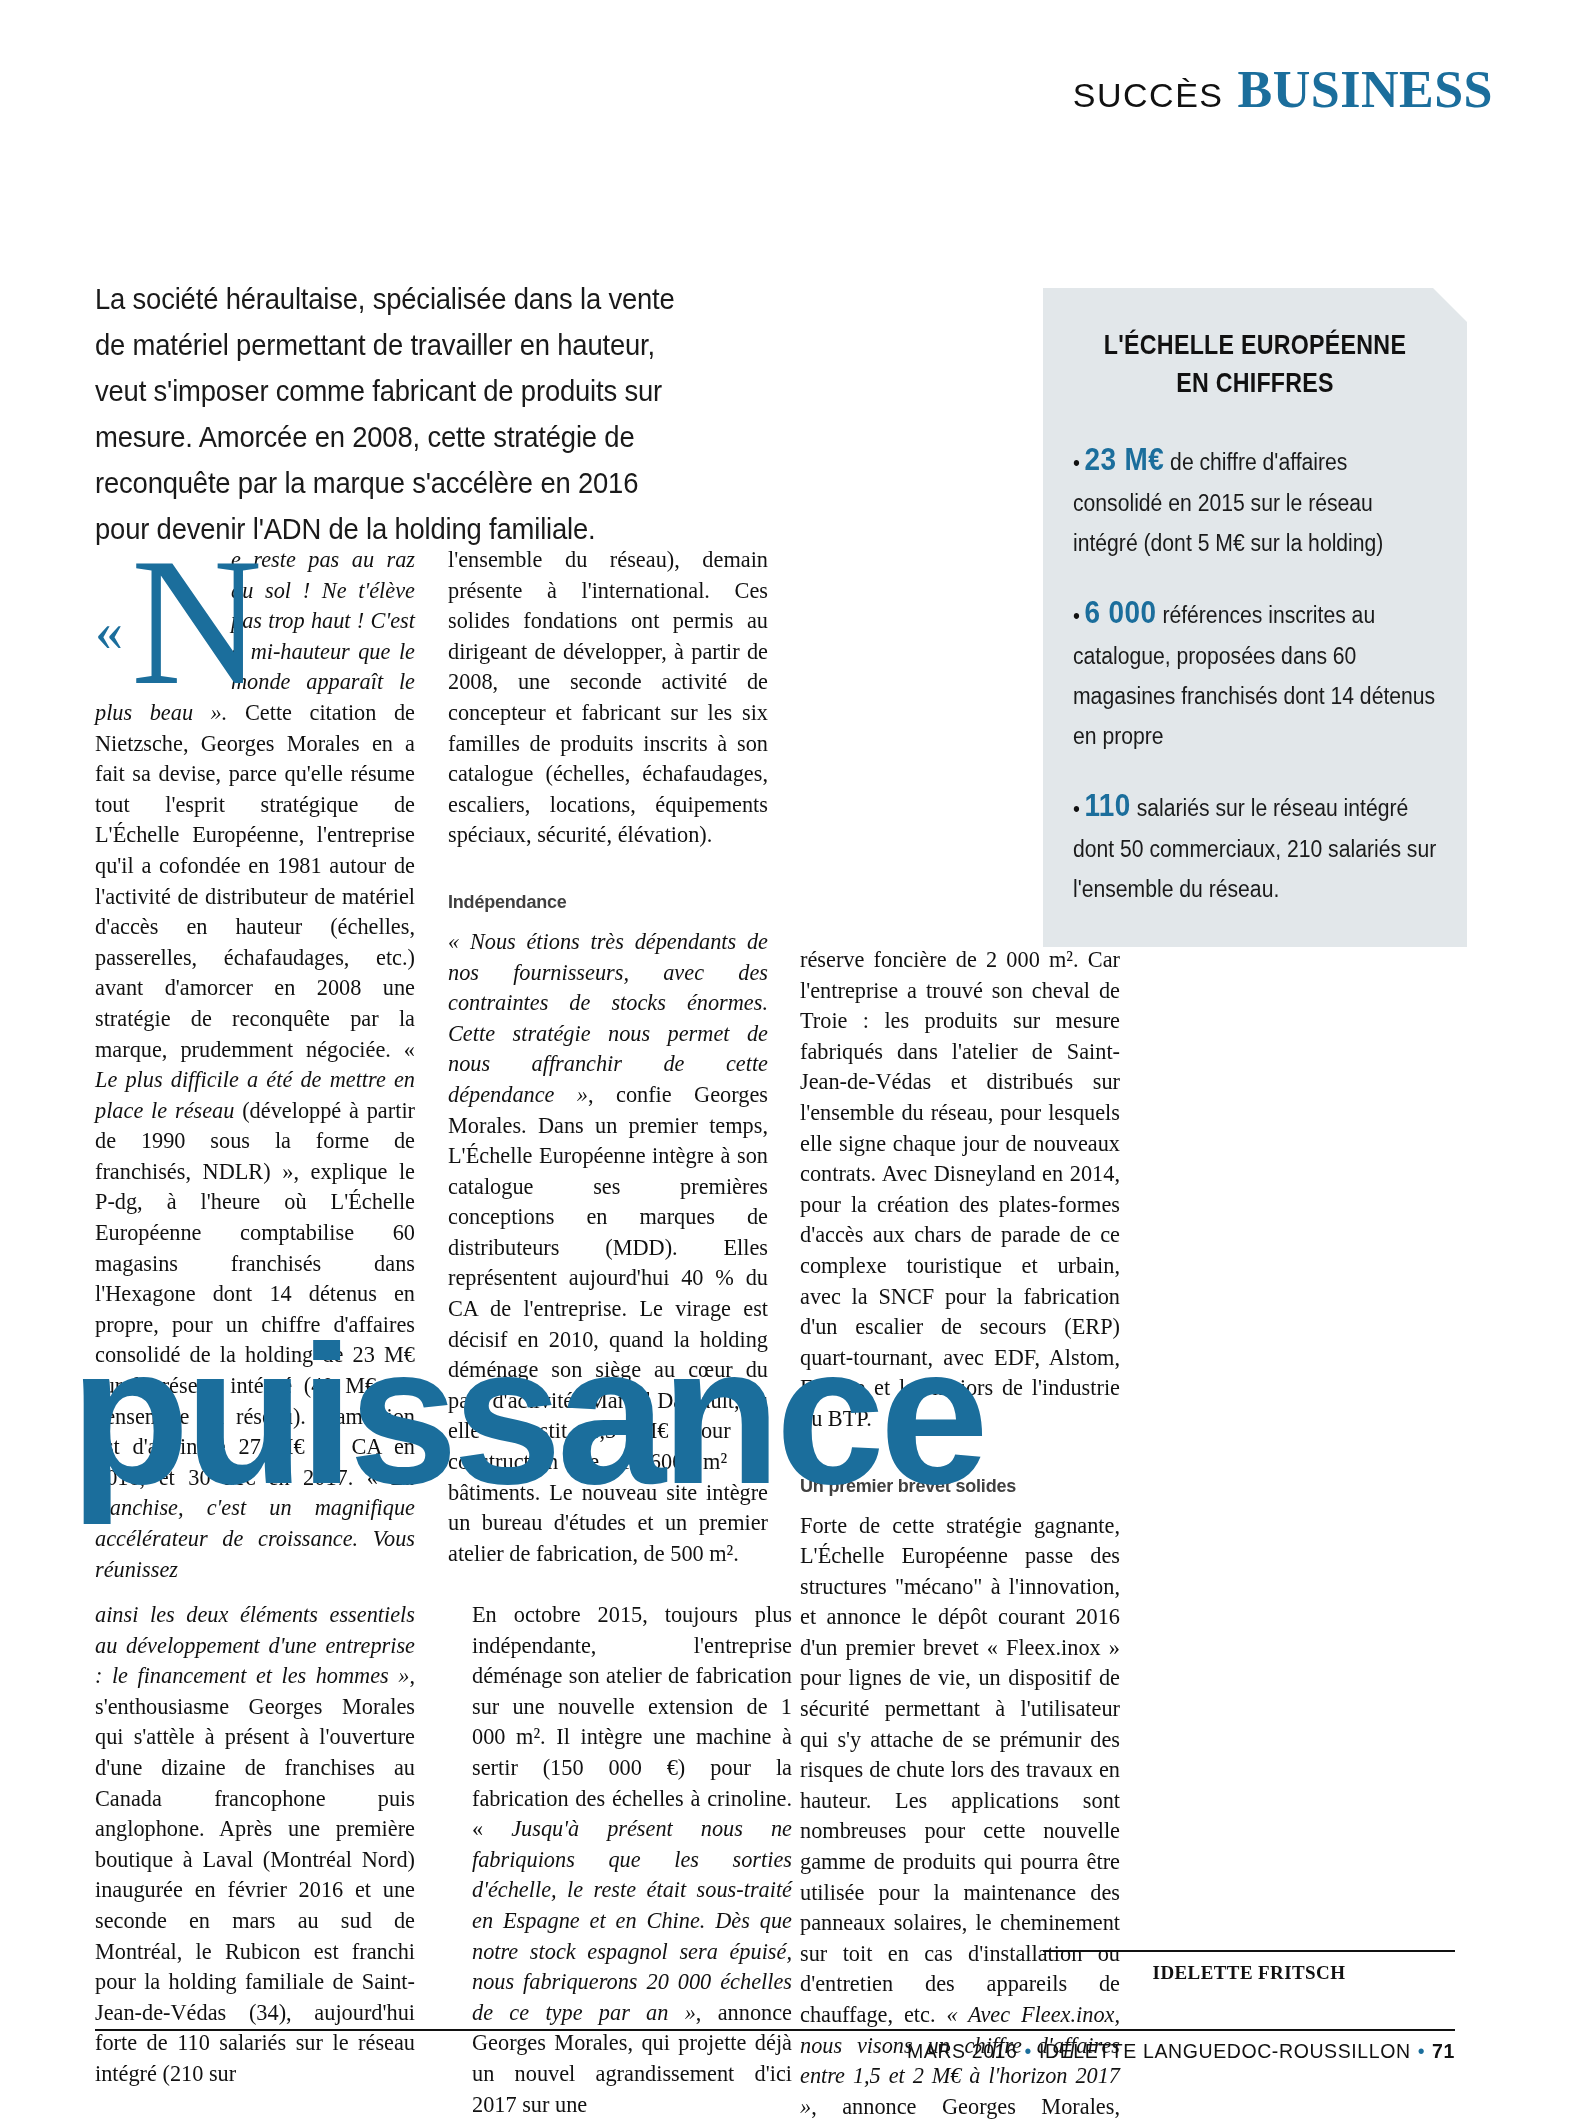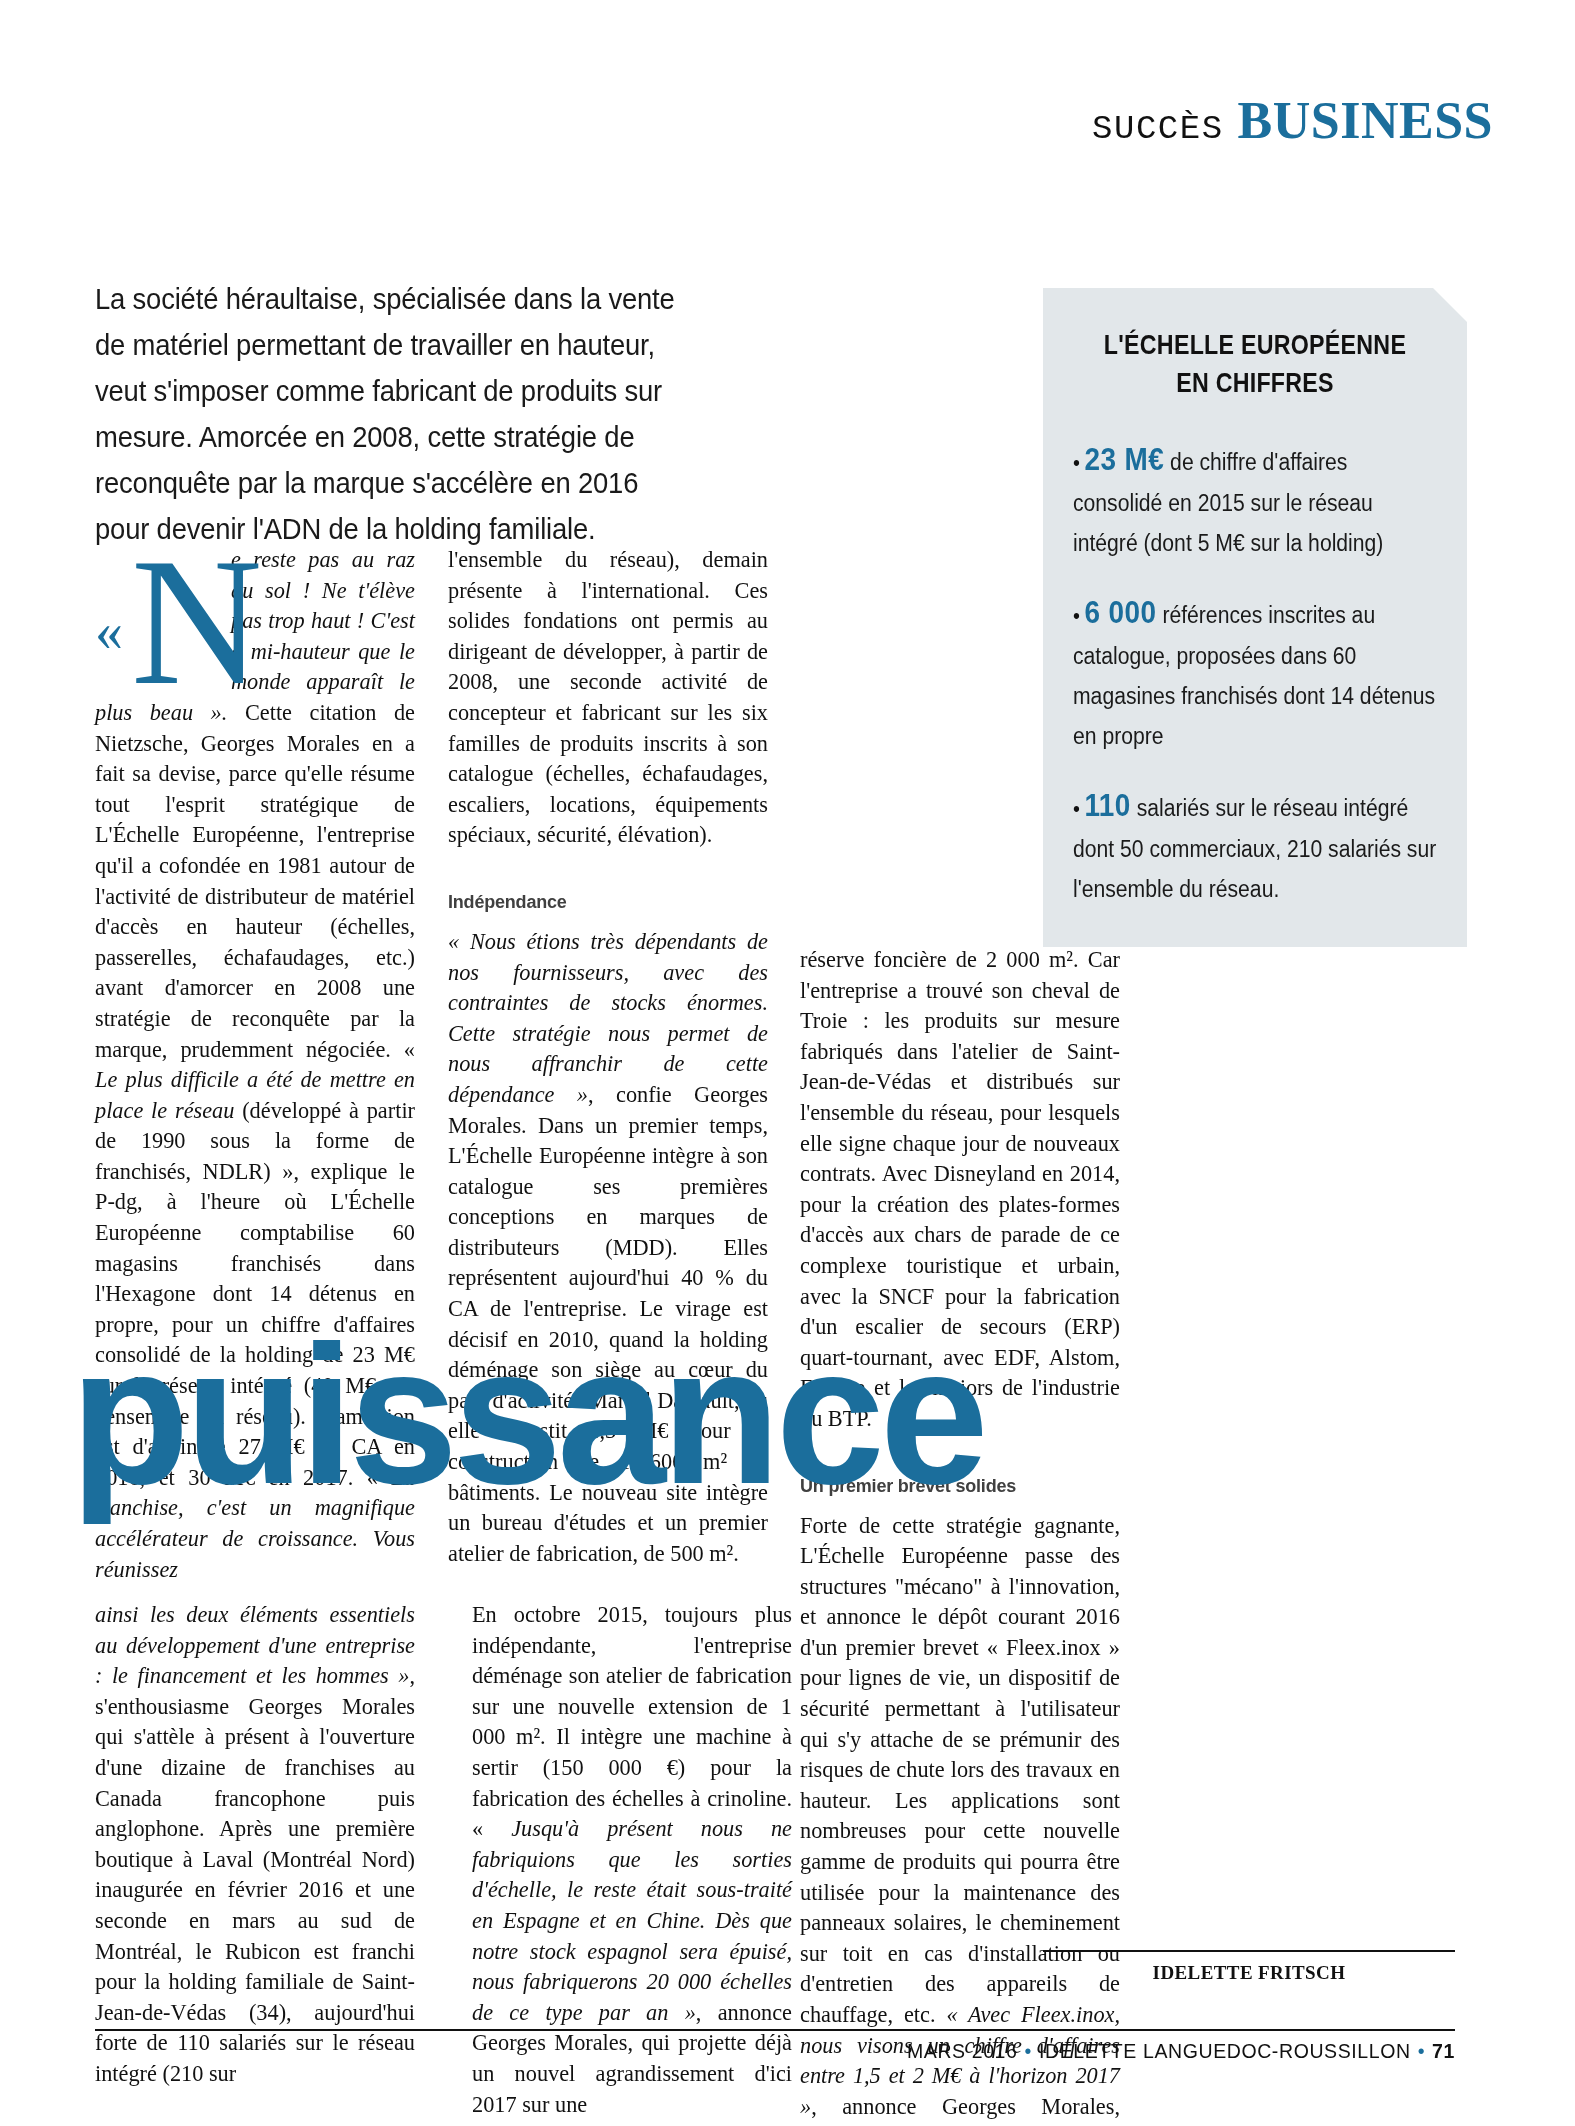--- a/index.html
+++ b/index.html
@@ -19,34 +19,33 @@
   
   .header {
     position: absolute;
     top: 60px;
     right: 82px;
     display: flex;
     align-items: baseline;
     gap: 14px;
   }
   .header-succes {
-    font-family: Liberation Mono, monospace;
+    font-family: Liberation Sans, sans-serif;
     font-size: 34px;
     letter-spacing: 1.5px;
     color: #111111;
     font-weight: 400;
     margin-top: 8px;
   }
   .header-business {
     font-family: "Liberation Serif", serif;
     font-size: 52px;
     font-weight: bold;
     letter-spacing: 0.5px;
     color: #1b6e9c;
-    margin-top: 31px;
   }
 
   
   .intro {
     position: absolute;
     top: 276px;
     left: 95px;
     width: 650px;
     font-family: "Liberation Sans", sans-serif;
     font-size: 29.5px;

